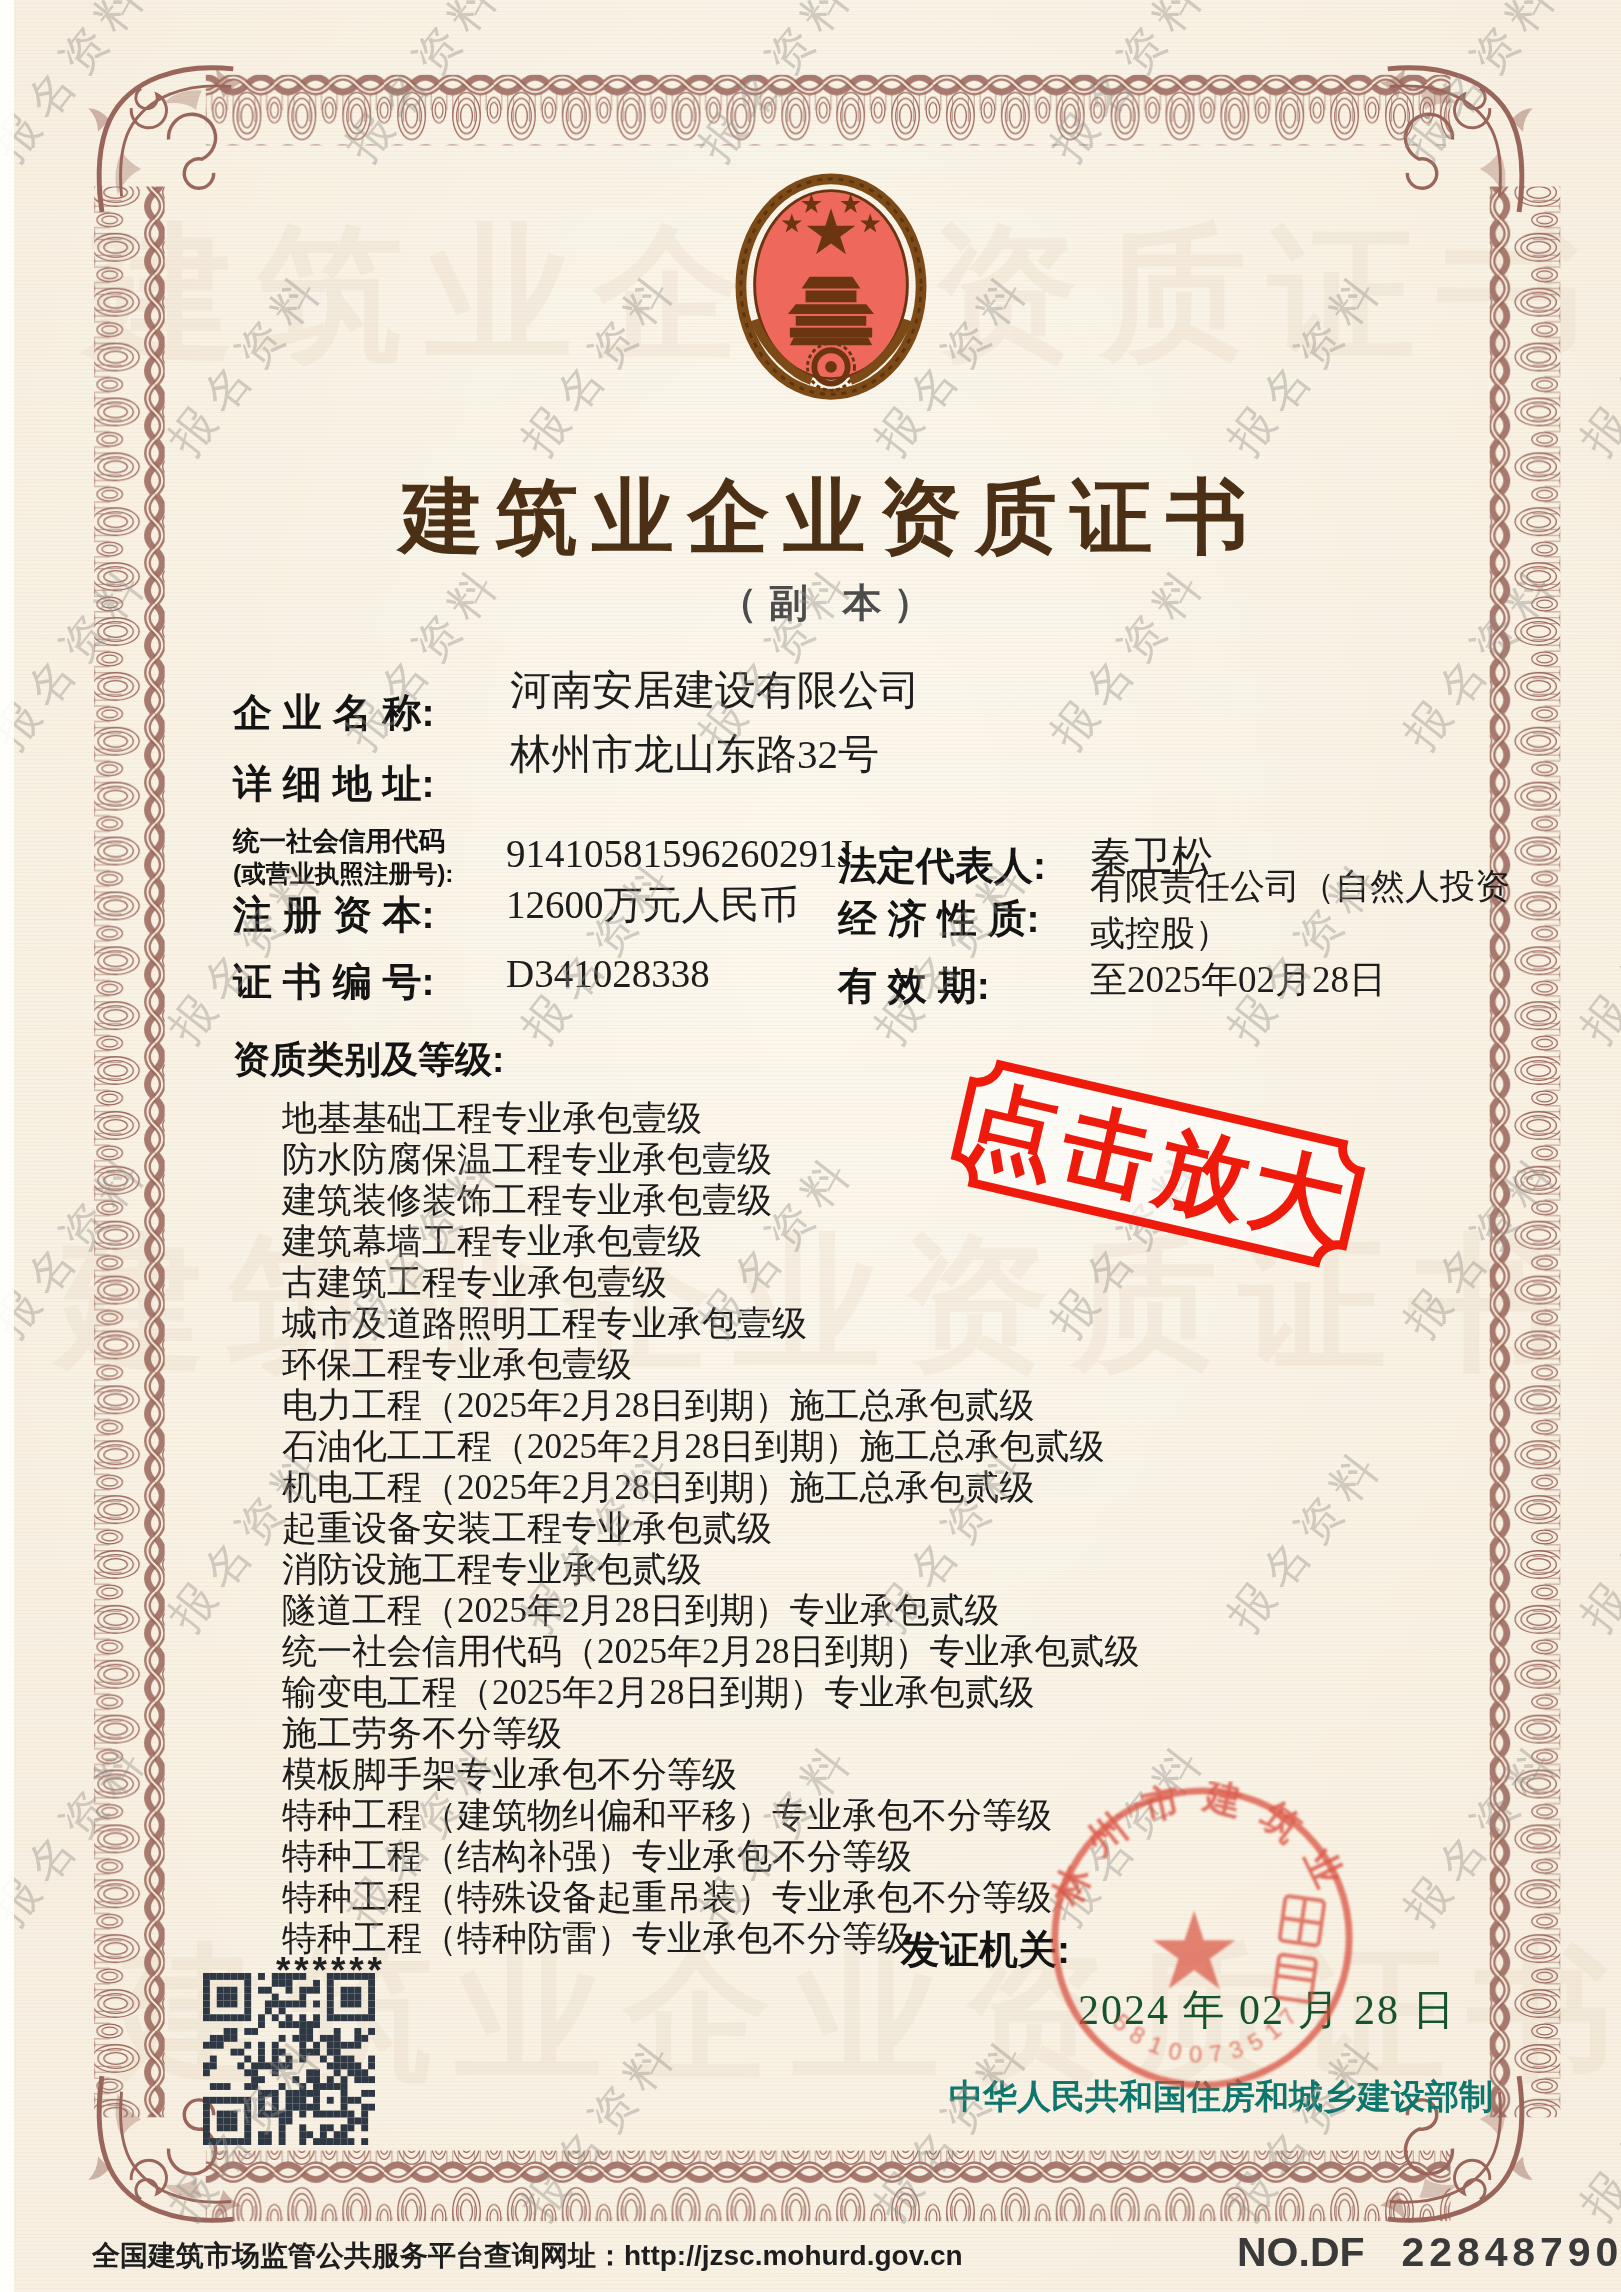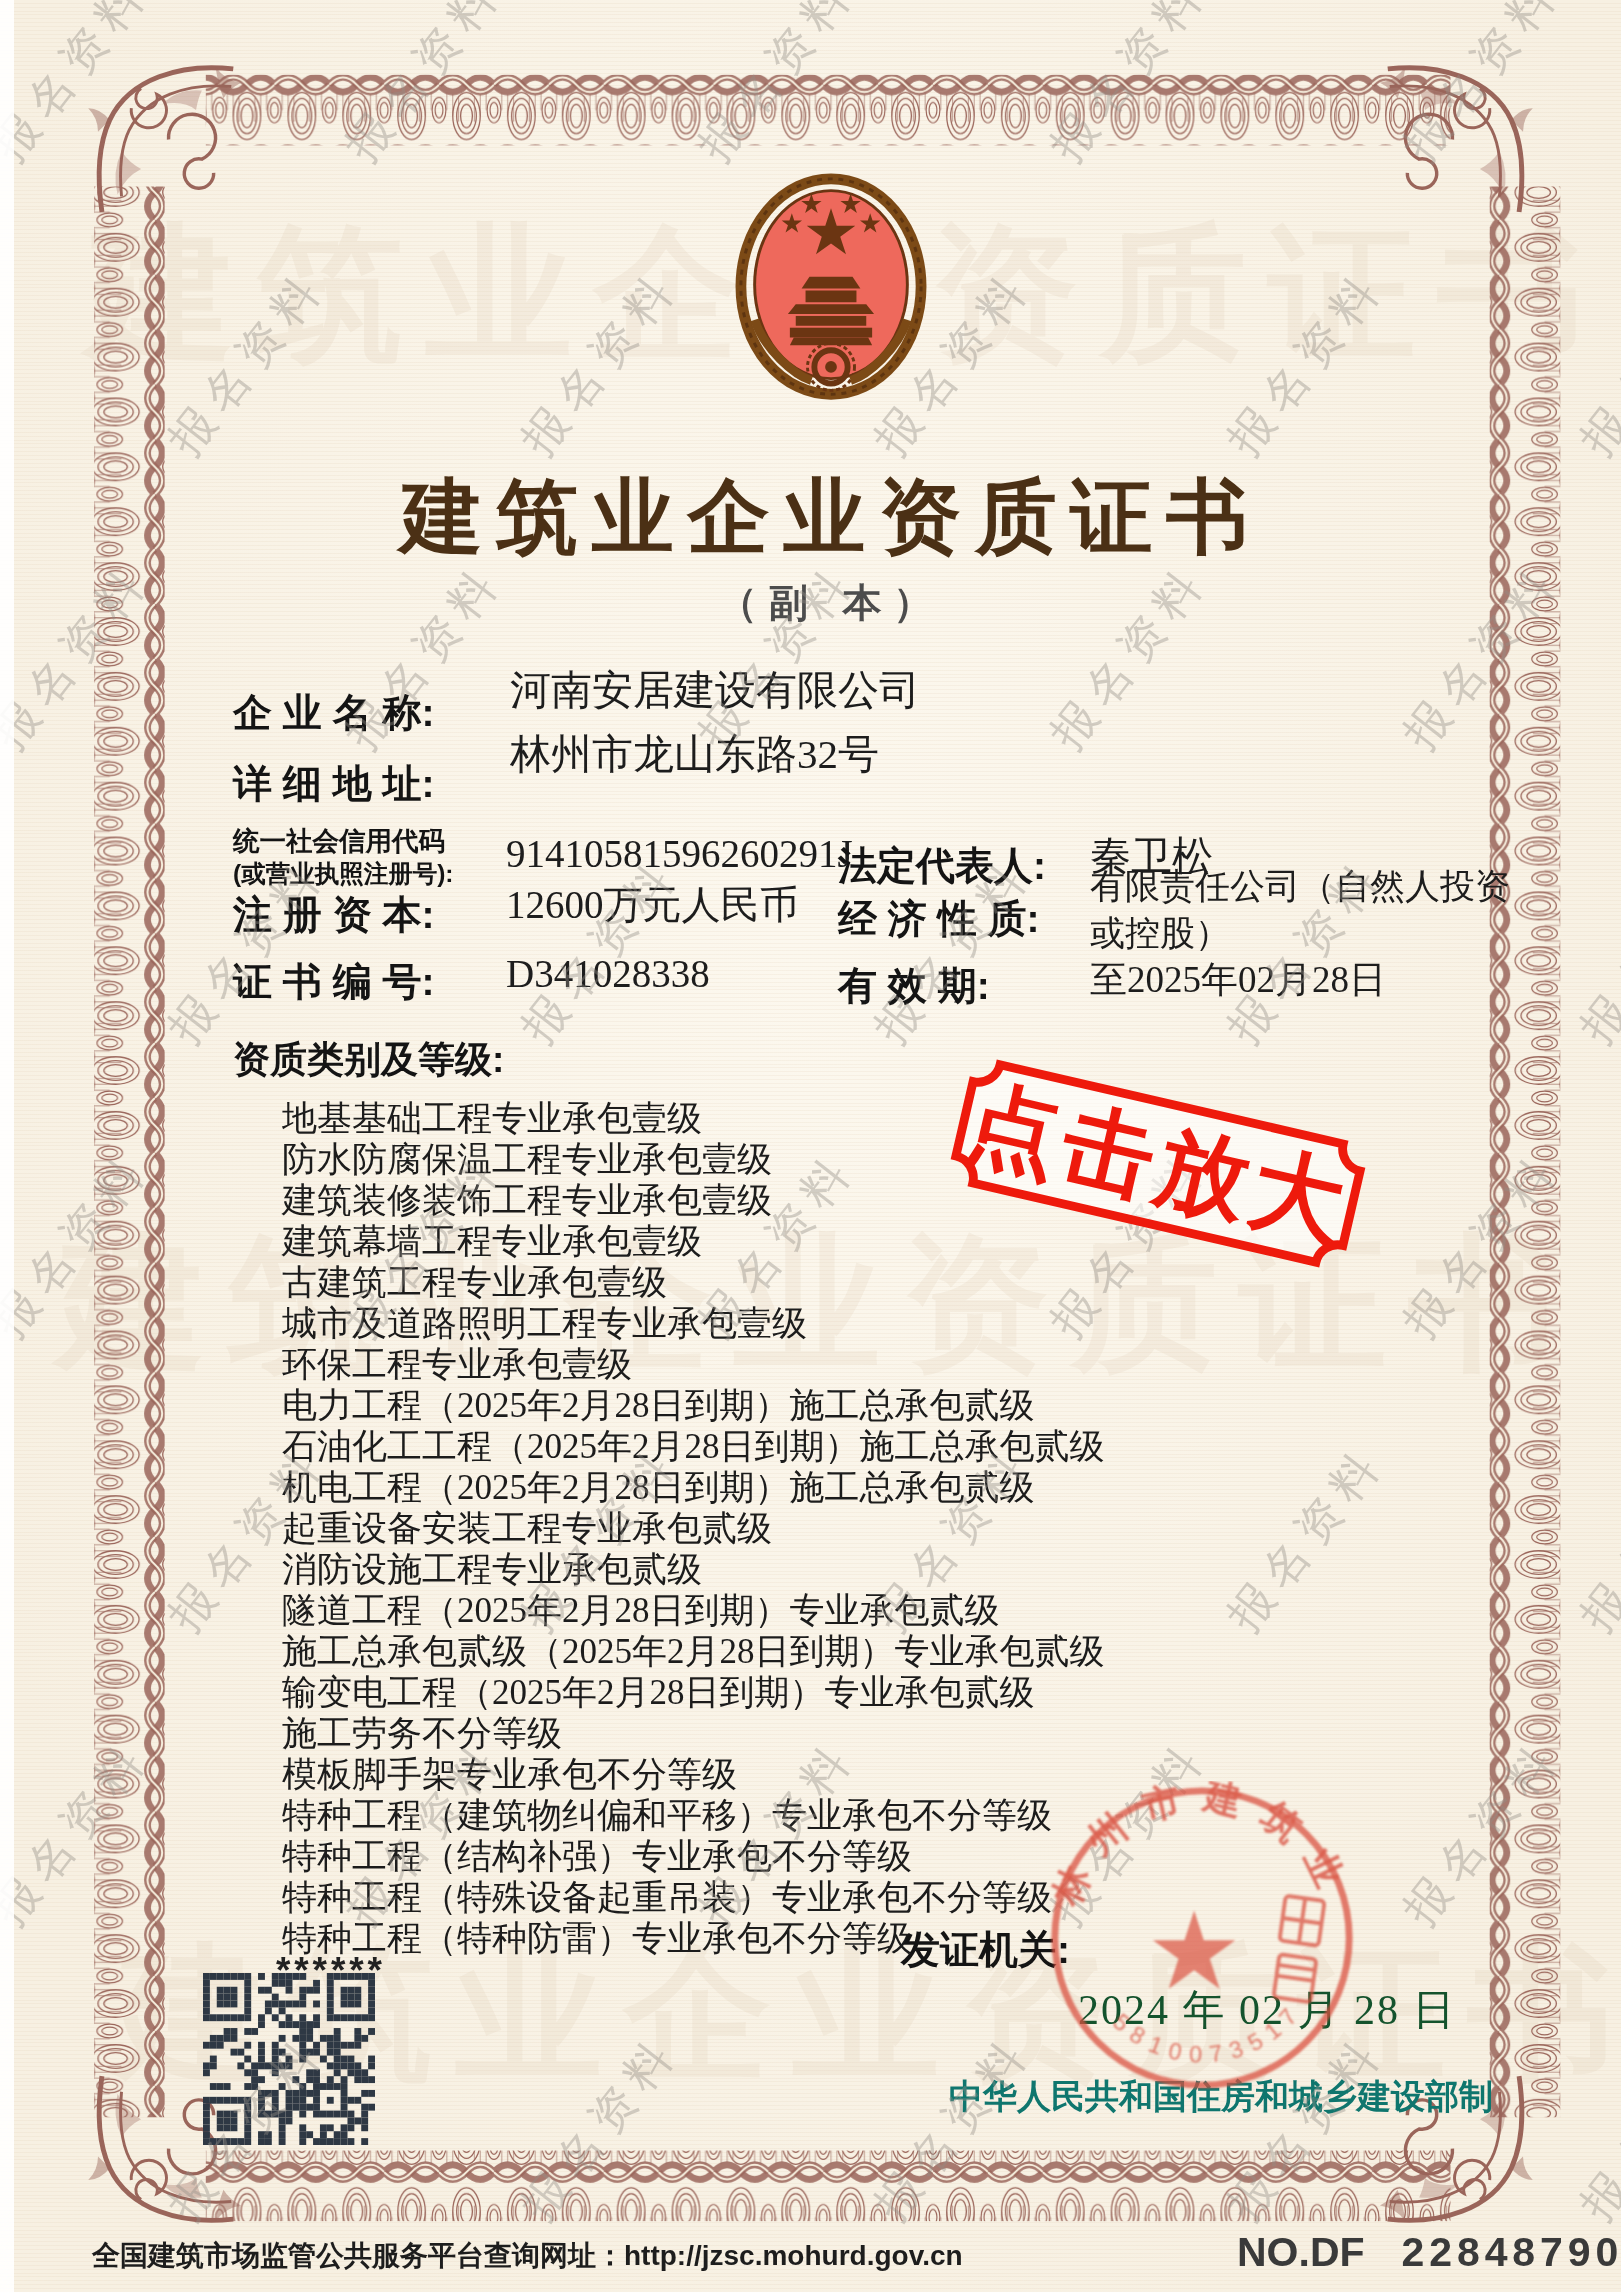--- a/index.html
+++ b/index.html
@@ -169,21 +169,21 @@
       <div>建筑幕墙工程专业承包壹级</div>
       <div>古建筑工程专业承包壹级</div>
       <div>城市及道路照明工程专业承包壹级</div>
       <div>环保工程专业承包壹级</div>
       <div>电力工程（2025年2月28日到期）施工总承包贰级</div>
       <div>石油化工工程（2025年2月28日到期）施工总承包贰级</div>
       <div>机电工程（2025年2月28日到期）施工总承包贰级</div>
       <div>起重设备安装工程专业承包贰级</div>
       <div>消防设施工程专业承包贰级</div>
       <div>隧道工程（2025年2月28日到期）专业承包贰级</div>
-      <div>施工总承包贰级（2025年2月28日到期）专业承包贰级</div>
+      <div>统一社会信用代码（2025年2月28日到期）专业承包贰级</div>
       <div>输变电工程（2025年2月28日到期）专业承包贰级</div>
       <div>施工劳务不分等级</div>
       <div>模板脚手架专业承包不分等级</div>
       <div>特种工程（建筑物纠偏和平移）专业承包不分等级</div>
       <div>特种工程（结构补强）专业承包不分等级</div>
       <div>特种工程（特殊设备起重吊装）专业承包不分等级</div>
       <div>特种工程（特种防雷）专业承包不分等级</div>
     </div>
   <div class="abs asterisks">******</div>
 

